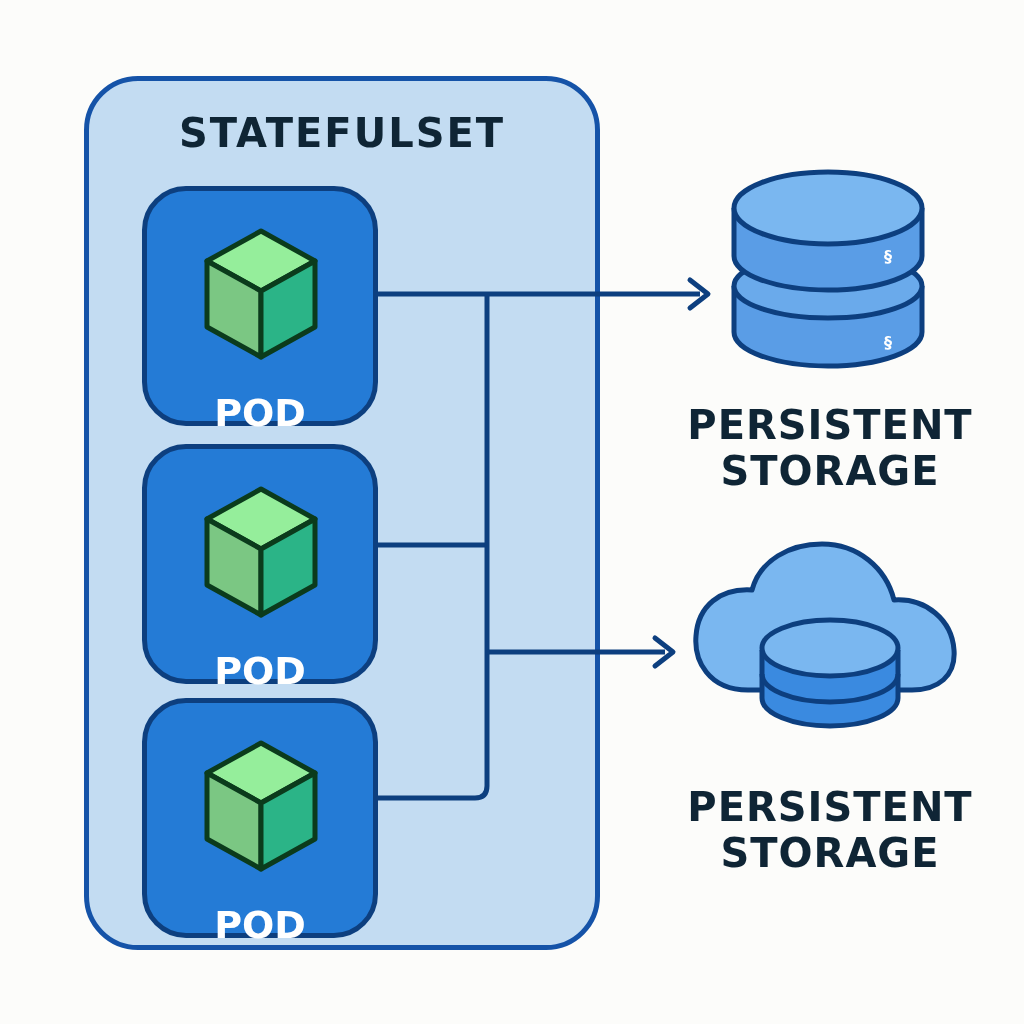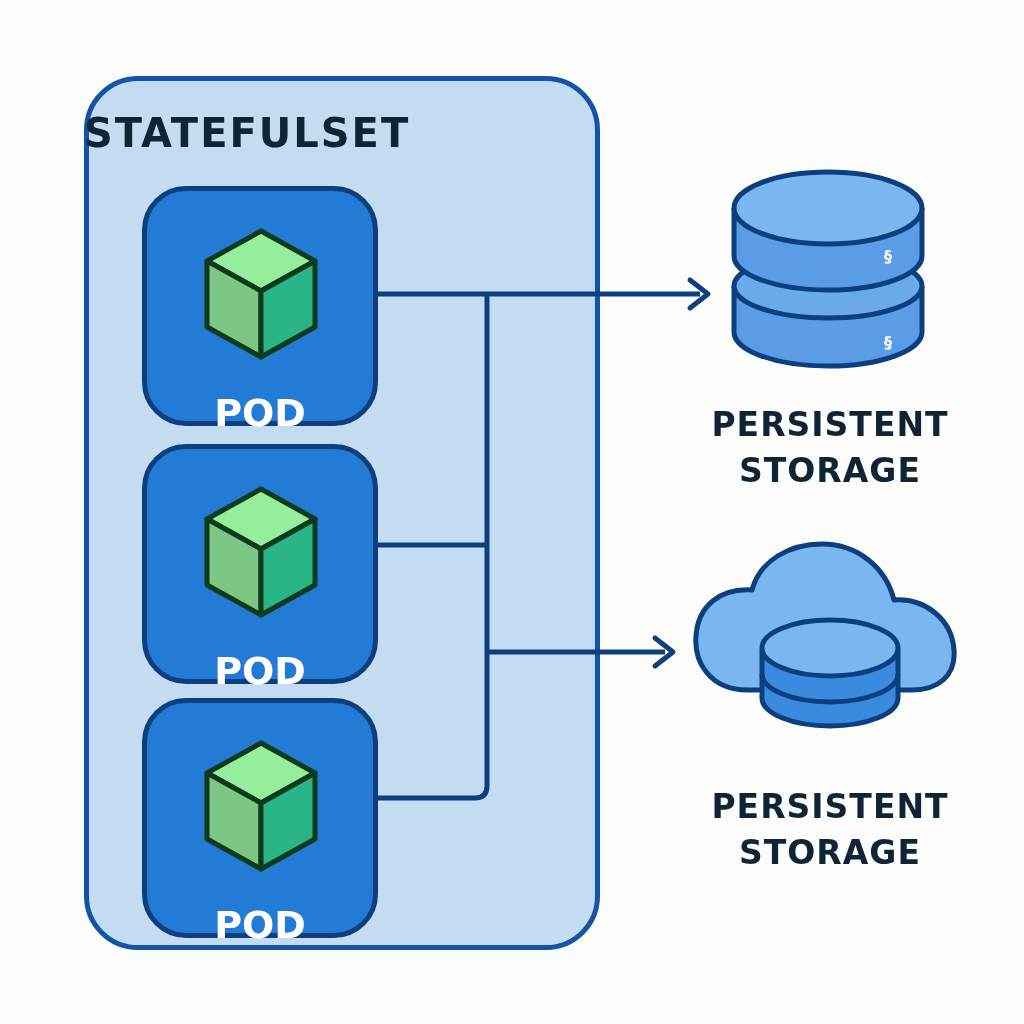--- a/index.html
+++ b/index.html
@@ -1,23 +1,23 @@
 <!DOCTYPE html>
 <html><head>
 <meta charset="utf-8">
 <style>
   html,body{margin:0;padding:0;}
   body{width:1024px;height:1024px;background:#fcfcfa;position:relative;overflow:hidden;font-family:"DejaVu Sans","Liberation Sans",sans-serif;}
   .statefulset{position:absolute;left:84px;top:76px;width:516px;height:874px;background:#c3dcf2;border:5px solid #1553a8;border-radius:54px;box-sizing:border-box;}
-  .ss-title{position:absolute;left:84px;top:110px;width:516px;font-size:40px;font-weight:bold;letter-spacing:2px;color:#0f2535;}
+  .ss-title{position:absolute;left:84px;top:110px;width:516px;text-align:center;font-size:40px;font-weight:bold;letter-spacing:2px;color:#0f2535;}
   .pod{position:absolute;left:142px;width:236px;height:240px;background:#247bd6;border:5px solid #0d3f7f;border-radius:44px;box-sizing:border-box;}
   .pod .cube{position:absolute;left:54px;top:36px;width:120px;height:136px;}
   .pod .label{position:absolute;left:0;width:100%;top:174px;text-align:center;color:#fff;font-size:38px;font-weight:bold;margin-top:26px;}
   svg.lines{position:absolute;left:0;top:0;}
-  .st-label{position:absolute;text-align:center;color:#0f2535;font-size:33px;font-weight:bold;letter-spacing:1px;line-height:46px;}
+  .st-label{position:absolute;text-align:center;color:#0f2535;font-size:40px;font-weight:bold;letter-spacing:1px;line-height:46px;}
   .icon{position:absolute;}
 </style>
 </head>
 <body>
 
 <div class="statefulset"></div>
 <div class="ss-title">STATEFULSET</div>
 
 <svg class="lines" width="1024" height="1024">
   <g fill="none" stroke="#0d3f7f" stroke-width="5" stroke-linejoin="round">

